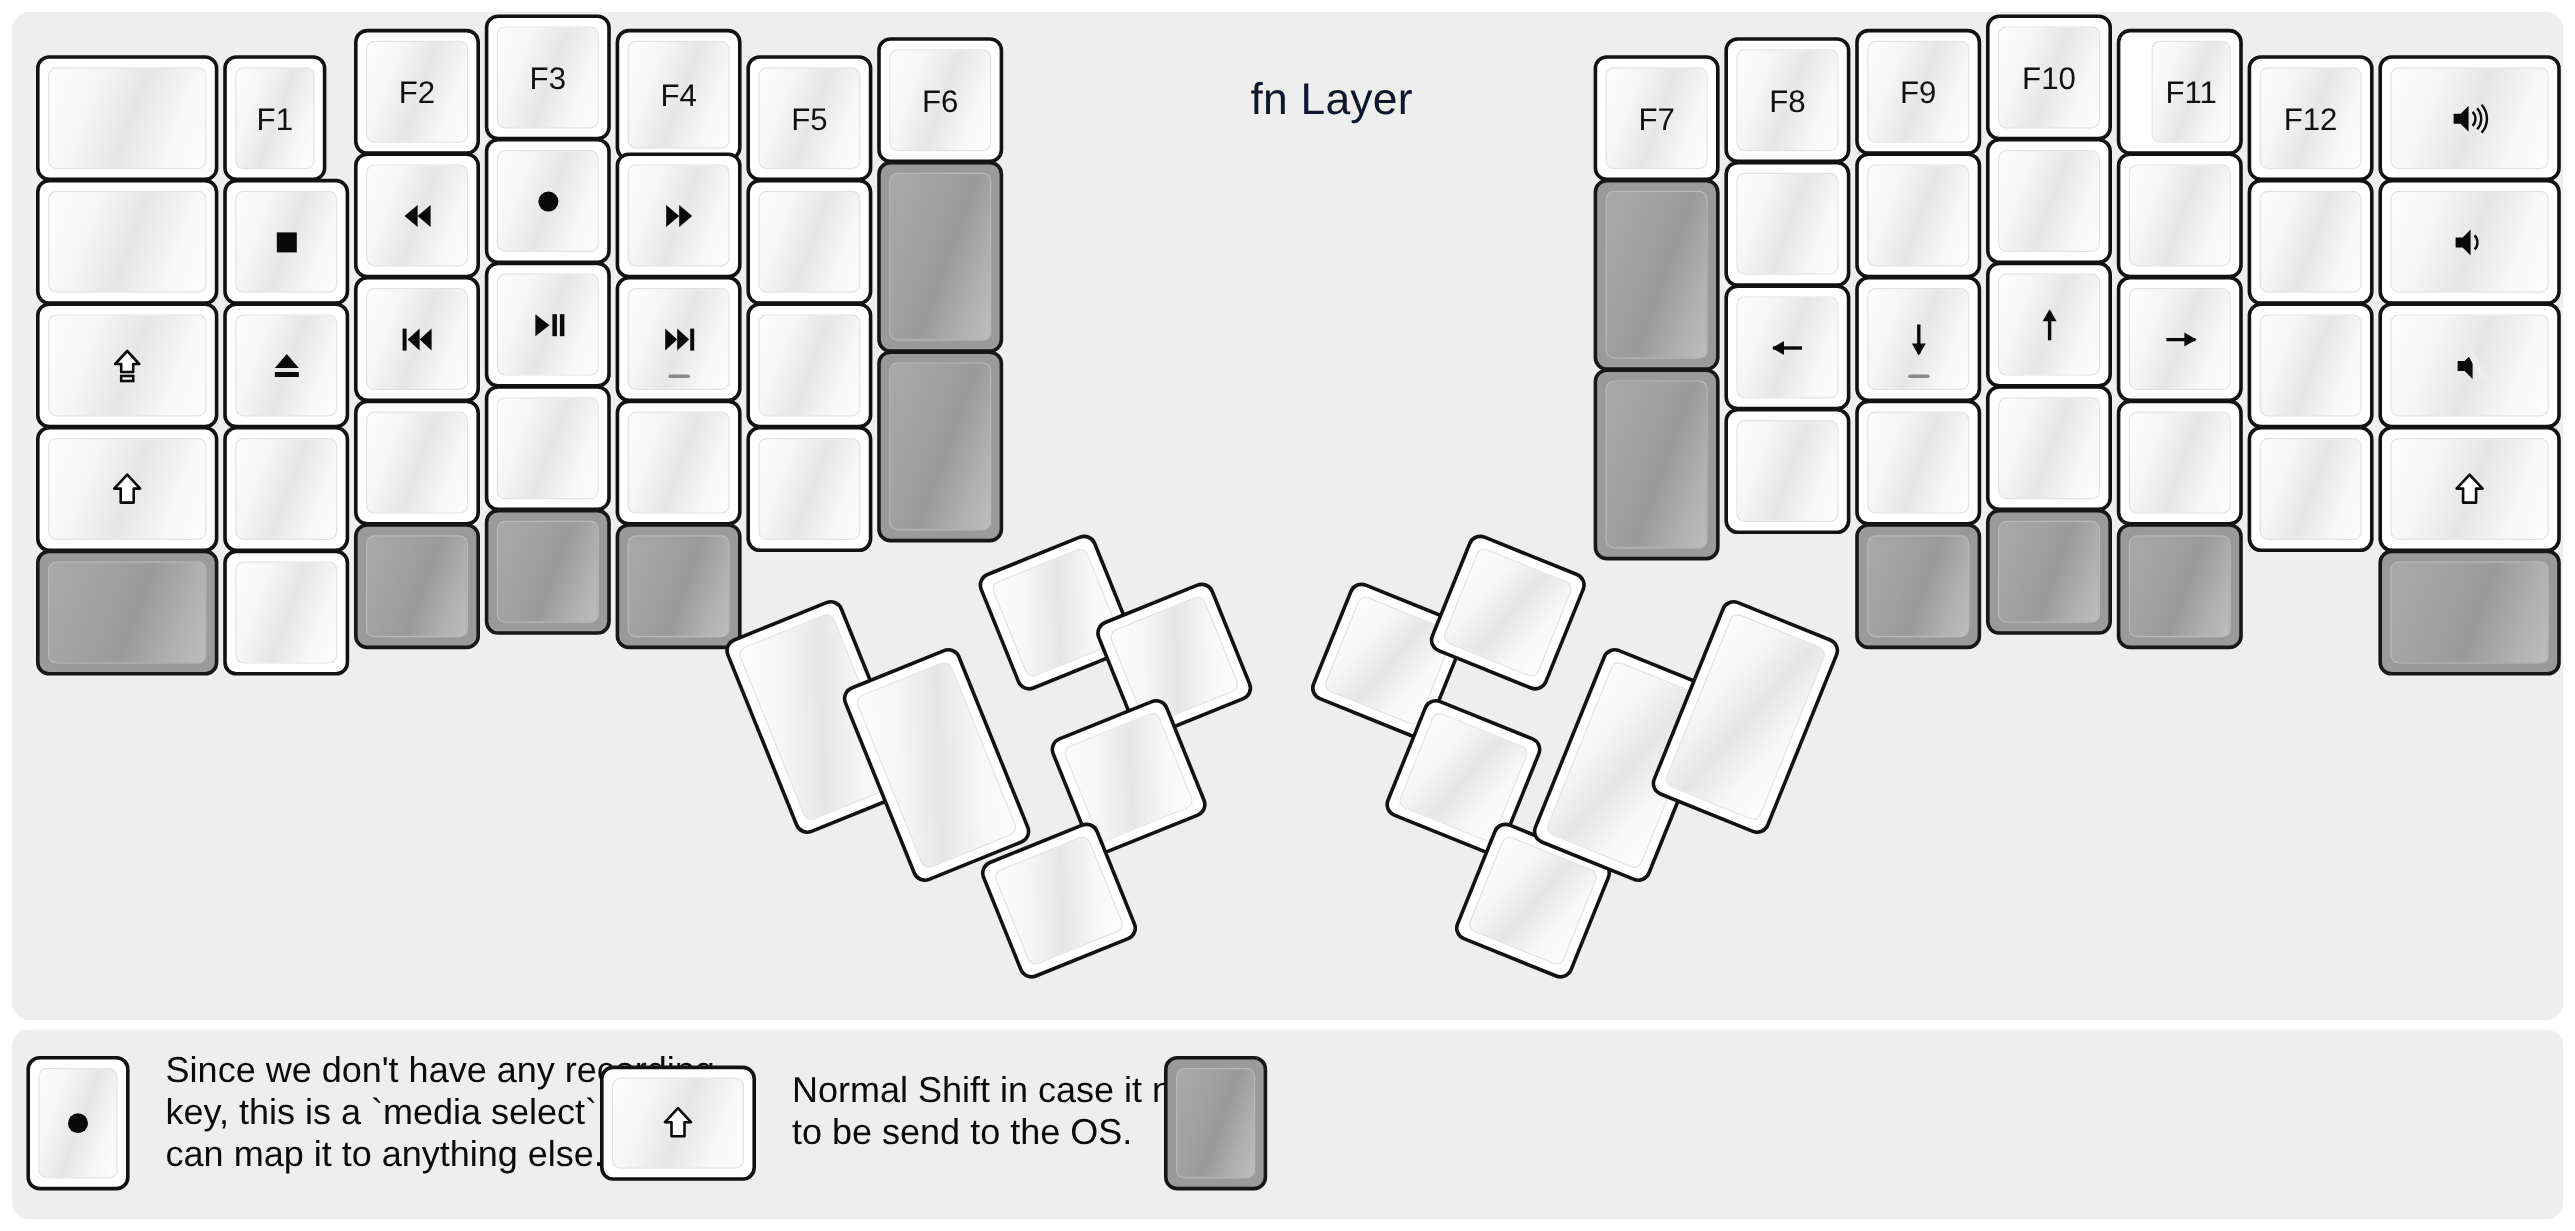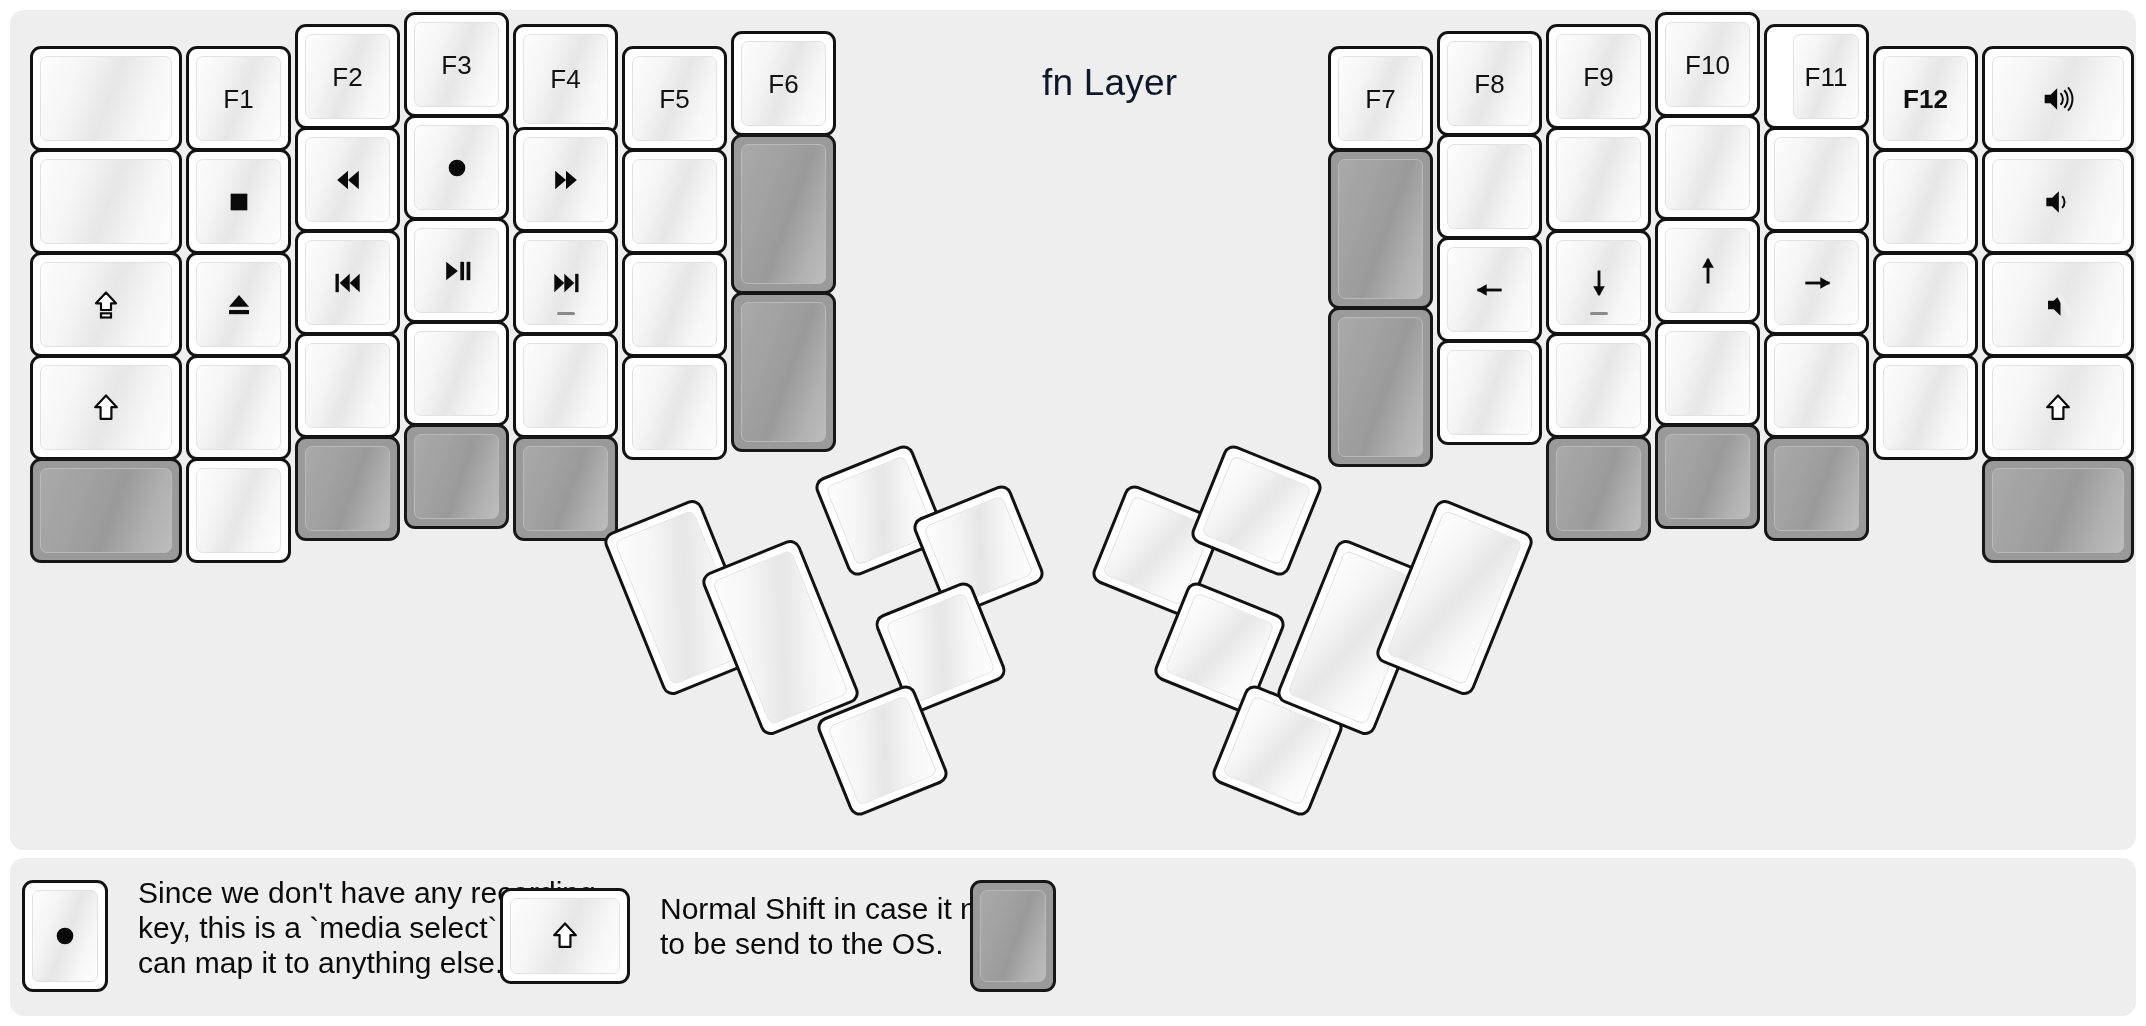--- a/index.html
+++ b/index.html
@@ -133,21 +133,21 @@
             <span class="glyph">
               <svg class="gi" width="40" height="40" viewBox="0 0 48 48">
                 <path d="M24 9 L37 23 L30.5 23 L30.5 37 L17.5 37 L17.5 23 L11 23 Z" fill="#ffffff" stroke="#0a0a0a" stroke-width="2.6" stroke-linejoin="round"></path>
               </svg>
             </span>
           </div>
         </div>
         <div class="key trans" style="left: 20px; top: 448px; width: 152px; height: 105px;">
           <div class="cap"></div>
         </div>
-        <div class="key" style="left: 176px; top: 36px; width: 105px; height: 105px;">
+        <div class="key" style="left: 176px; top: 36px; width: 86px; height: 105px;">
           <div class="cap">
             <span class="legend">F1</span>
           </div>
         </div>
         <div class="key" style="left: 176px; top: 139px; width: 105px; height: 105px;">
           <div class="cap">
             <span class="glyph">
               <svg class="gi" width="40" height="40" viewBox="0 0 48 48">
                 <rect x="14" y="14" width="20" height="20" fill="#0a0a0a"></rect>
               </svg>
@@ -389,21 +389,21 @@
               </svg>
             </span>
           </div>
         </div>
         <div class="key" style="left: 1754px; top: 323px; width: 105px; height: 105px;">
           <div class="cap"></div>
         </div>
         <div class="key trans" style="left: 1754px; top: 426px; width: 105px; height: 105px;">
           <div class="cap"></div>
         </div>
-        <div class="key" style="left: 1863px; top: 36px; width: 105px; height: 105px; font-weight: bold;">
+        <div class="key" style="left: 1863px; top: 36px; width: 105px; height: 105px;">
           <div class="cap">
             <span class="legend">F12</span>
           </div>
         </div>
         <div class="key" style="left: 1863px; top: 139px; width: 105px; height: 105px;">
           <div class="cap"></div>
         </div>
         <div class="key" style="left: 1863px; top: 242px; width: 105px; height: 105px;">
           <div class="cap"></div>
         </div>

